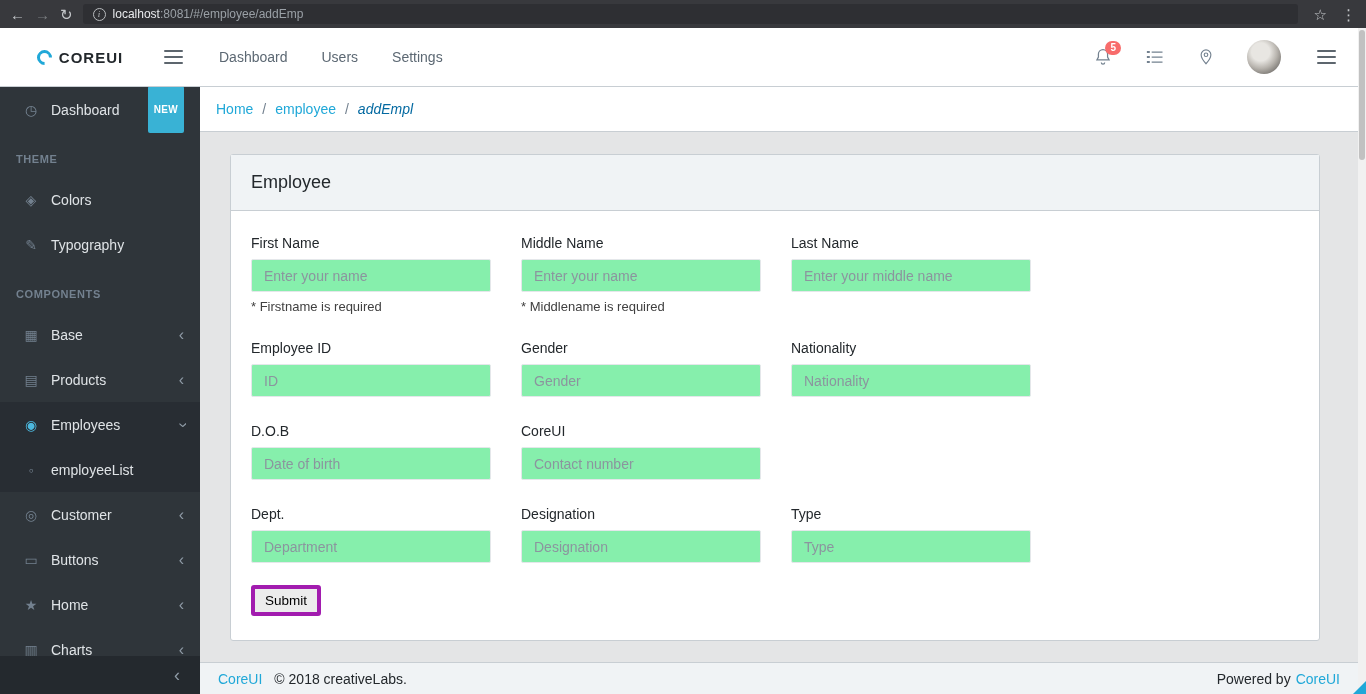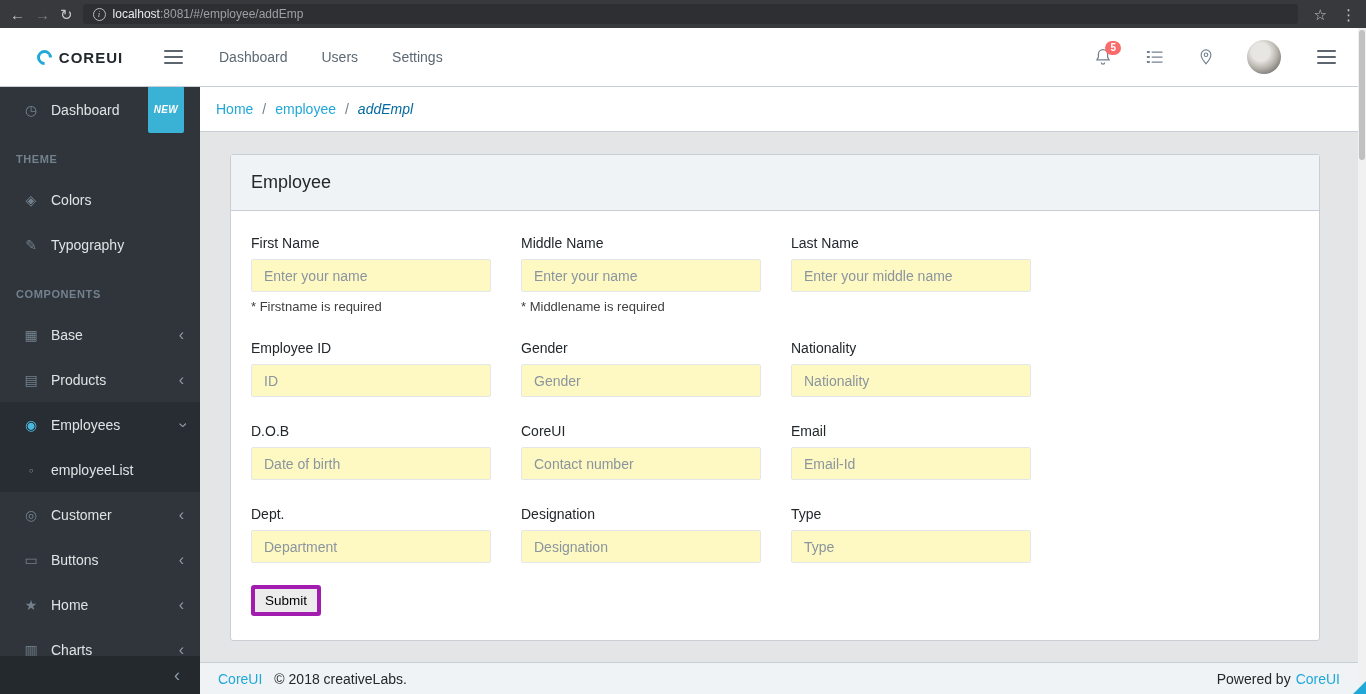--- a/index.html
+++ b/index.html
@@ -41,21 +41,21 @@
 
   
   .sidebar { position:absolute; top:87px; left:0; bottom:0; width:200px; background:#2f353a; z-index:30; }
   .snav-item { height:45px; display:flex; align-items:center; padding:0 16px 0 22px;
     color:#dfe3e6; font-size:14px; cursor:pointer; }
   .snav-item .sicon { width:18px; margin-right:11px; color:#73818f; font-size:14px; text-align:center; }
   .snav-item .sicon.accent { color:#4cb7dd; }
   .snav-title { height:45px; display:flex; align-items:flex-end; padding:0 16px 12px 16px;
     color:#73818f; font-size:11px; font-weight:700; letter-spacing:0.6px; }
   .badge-new { margin-left:auto; background:#39b2d5; color:#fff; font-size:10px; font-weight:700;
-    padding:18px 6px; border-radius:2px; letter-spacing:0.3px;font-style:italic; }
+    padding:18px 6px; border-radius:2px; letter-spacing:0.3px; }
   .chev { margin-left:auto; color:#8f9ba6; font-size:16px; line-height:1; }
   .chev.open { transform:rotate(-90deg); }
   .group-open { background:#282d33; }
   .sub-item { padding-left:22px; }
   .minimizer { position:absolute; bottom:0; left:0; width:200px; height:38px; background:#24292e;
     display:flex; align-items:center; justify-content:flex-end; padding-right:20px;
     color:#8f9ba6; font-size:18px; cursor:pointer; z-index:31; }
 
   
   .main { position:absolute; top:87px; left:200px; width:1158px; bottom:0;
@@ -67,21 +67,21 @@
   .bc-current { color:#0369a1;font-style:italic; }
   .content { flex:1; padding:22px 38px 0 30px; overflow:hidden; }
   .card { background:#fff; border:1px solid #c8ced3; border-radius:3px; }
   .card-header { background:#f0f3f5; border-bottom:1px solid #c8ced3; padding:17px 20px;
     font-size:18px; font-weight:500; color:#23282c; }
   .card-body { padding:24px 20px; }
   .form-row { display:flex; gap:30px; margin-bottom:26px; }
   .form-group { width:240px; }
   .form-group label { display:block; font-size:14px; color:#23282c; margin-bottom:8px; }
   .form-control { width:100%; height:33px; padding:6px 12px; border:1px solid #e4e7ea;
-    border-radius:2px; font-size:14px; color:#5c6873; font-family:inherit; background:#fef9c3; }
+    border-radius:2px; font-size:14px; color:#5c6873; font-family:inherit; background:#86efac; }
   .form-control::placeholder { color:#8b959e; }
   .field-error { display:block; margin-top:7px; font-size:13px; color:#404040; }
   .field-error:empty { display:none; }
   .submit-btn { background:#ececec; border:4px solid #a21caf; border-radius:3px;
     padding:4px 10px; font-size:13.5px; color:#000; font-family:inherit; cursor:pointer; margin-top:-4px; }
 
   
   .footer { height:32px; background:#f0f3f5; border-top:1px solid #c8ced3;
     display:flex; align-items:center; padding:0 18px; font-size:14px; color:#23282c; }
   .footer .flink { color:#20a8d8; cursor:pointer; }
@@ -263,24 +263,20 @@
 
         <div class="form-row">
           <div class="form-group">
             <label>D.O.B</label>
             <input class="form-control" type="text" placeholder="Date of birth" style="">
           </div>
           <div class="form-group">
             <label>CoreUI</label>
             <input class="form-control" type="text" placeholder="Contact number" style="">
           </div>
-          <div class="form-group">
-            <label>Email</label>
-            <input class="form-control" type="text" placeholder="Email-Id" style="">
-          </div>
         </div>
 
         <div class="form-row">
           <div class="form-group">
             <label>Dept.</label>
             <input class="form-control" type="text" placeholder="Department" style="">
           </div>
           <div class="form-group">
             <label>Designation</label>
             <input class="form-control" type="text" placeholder="Designation" style="">

